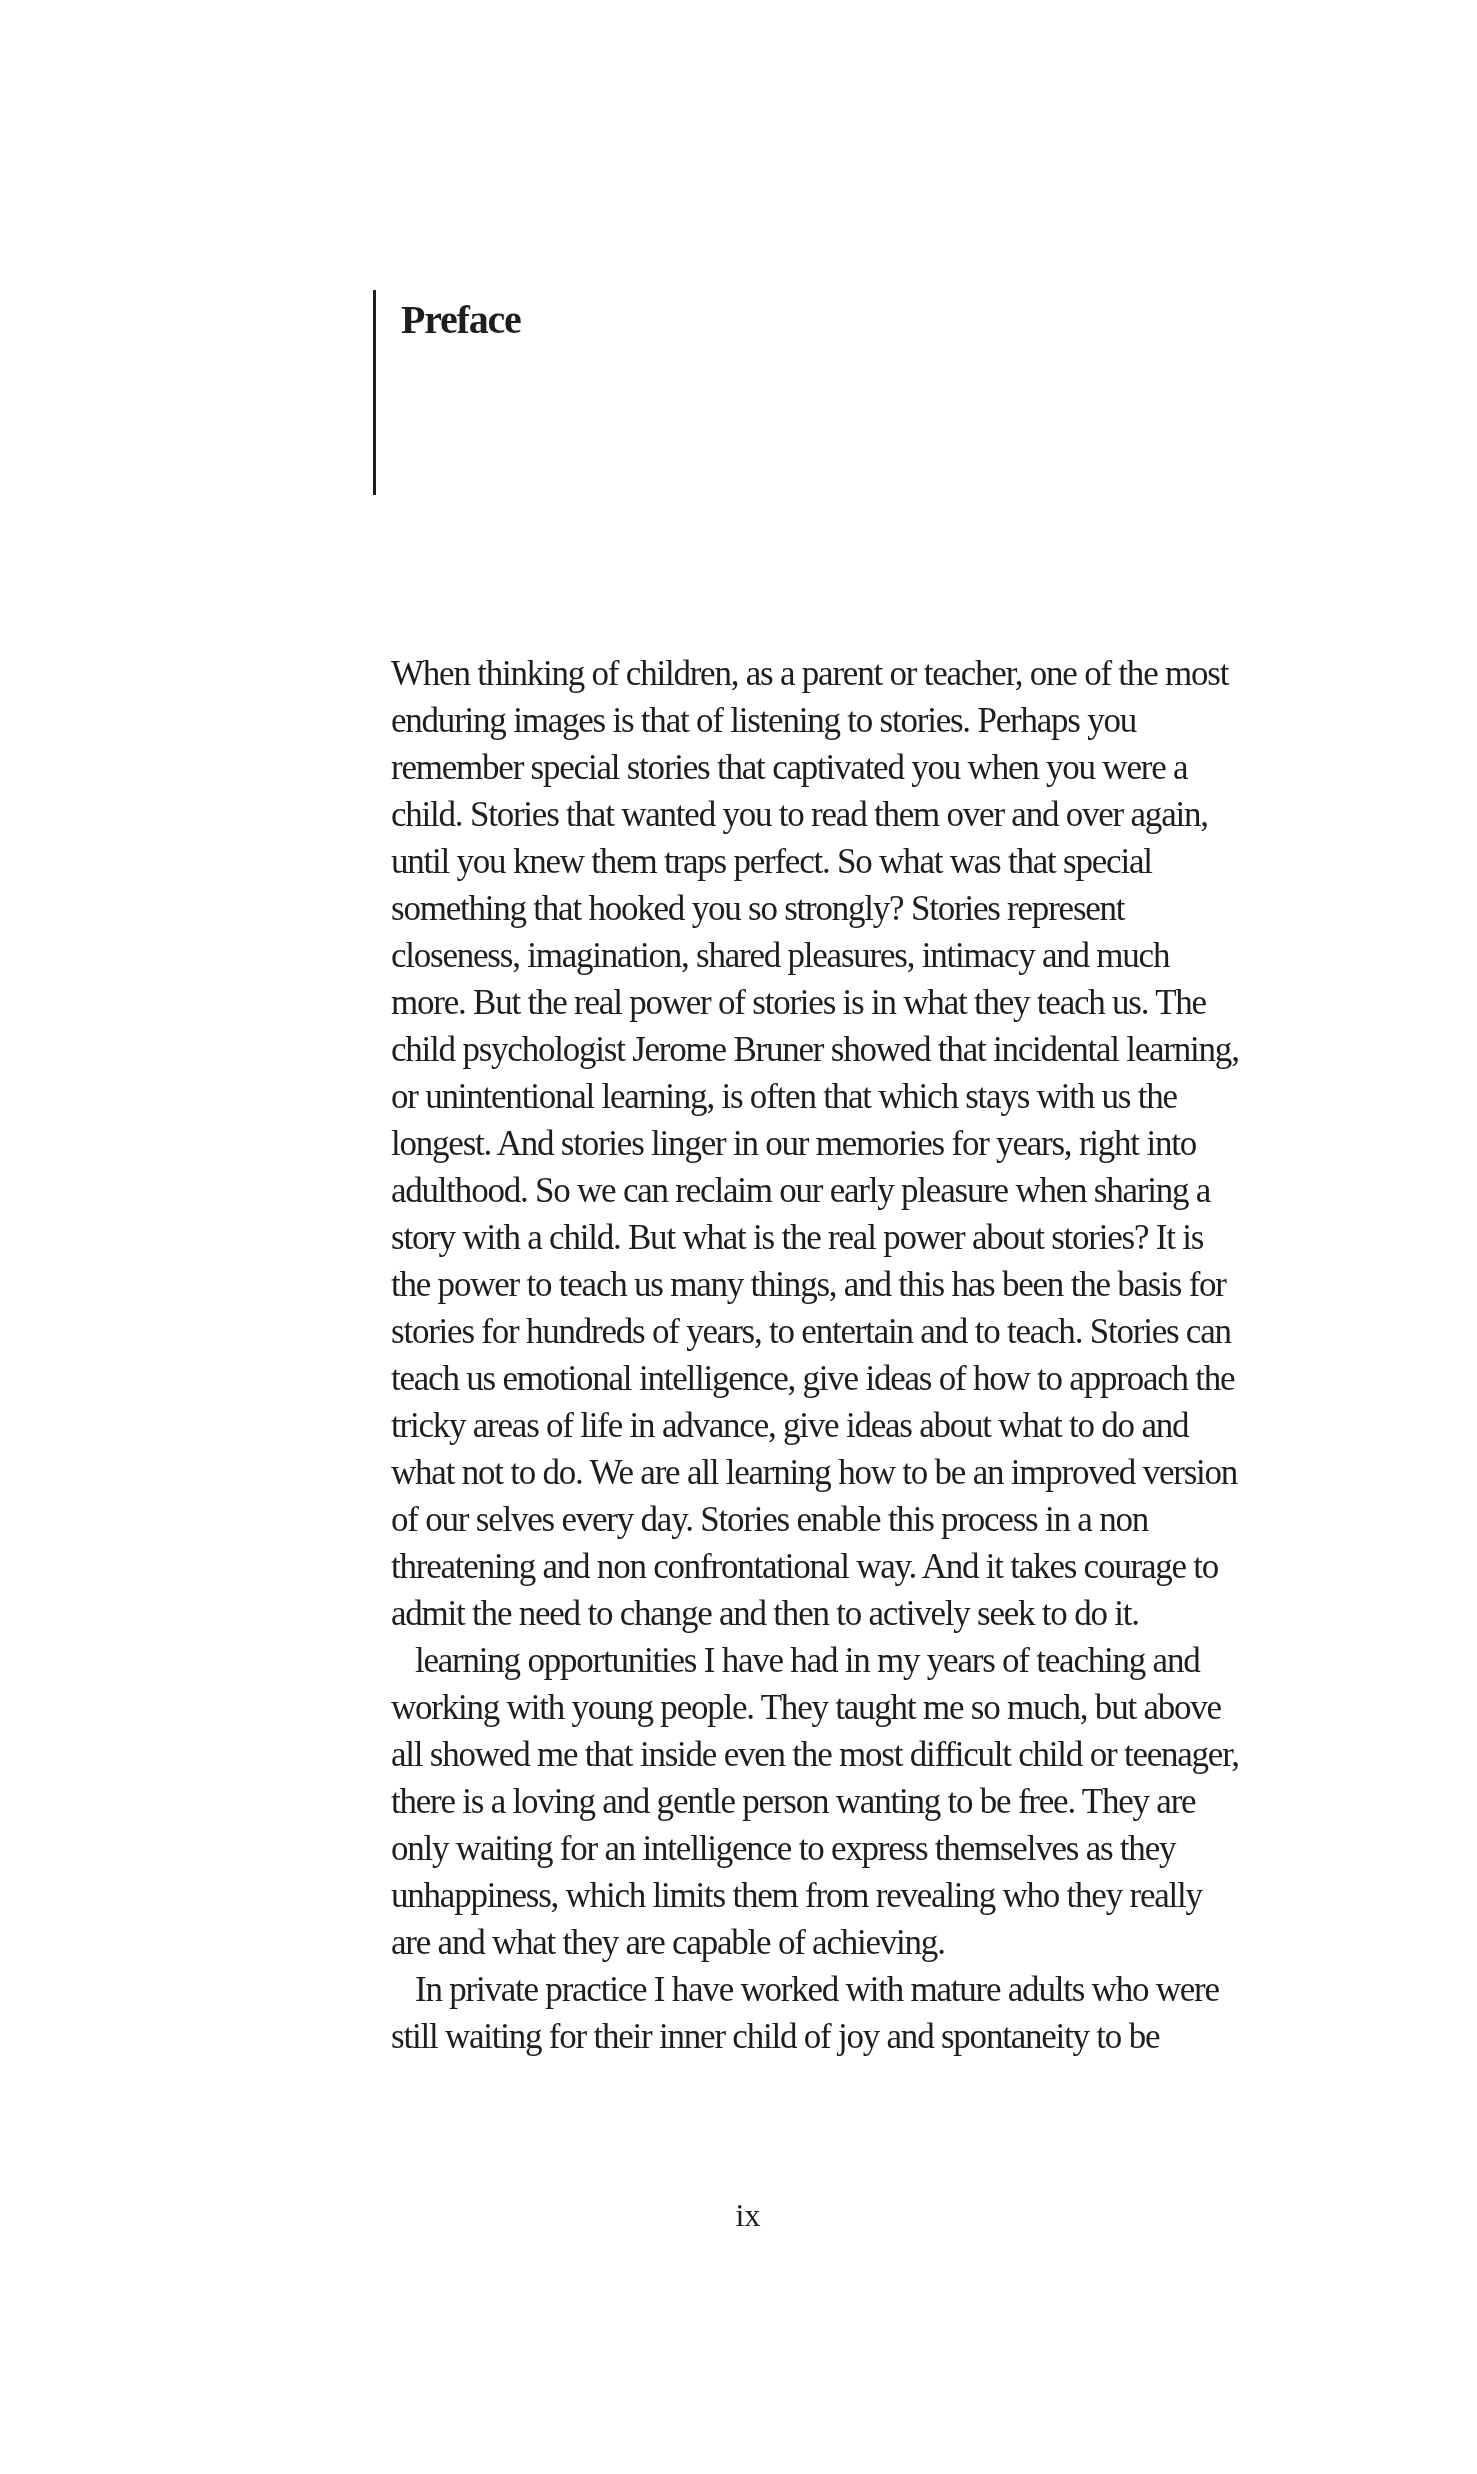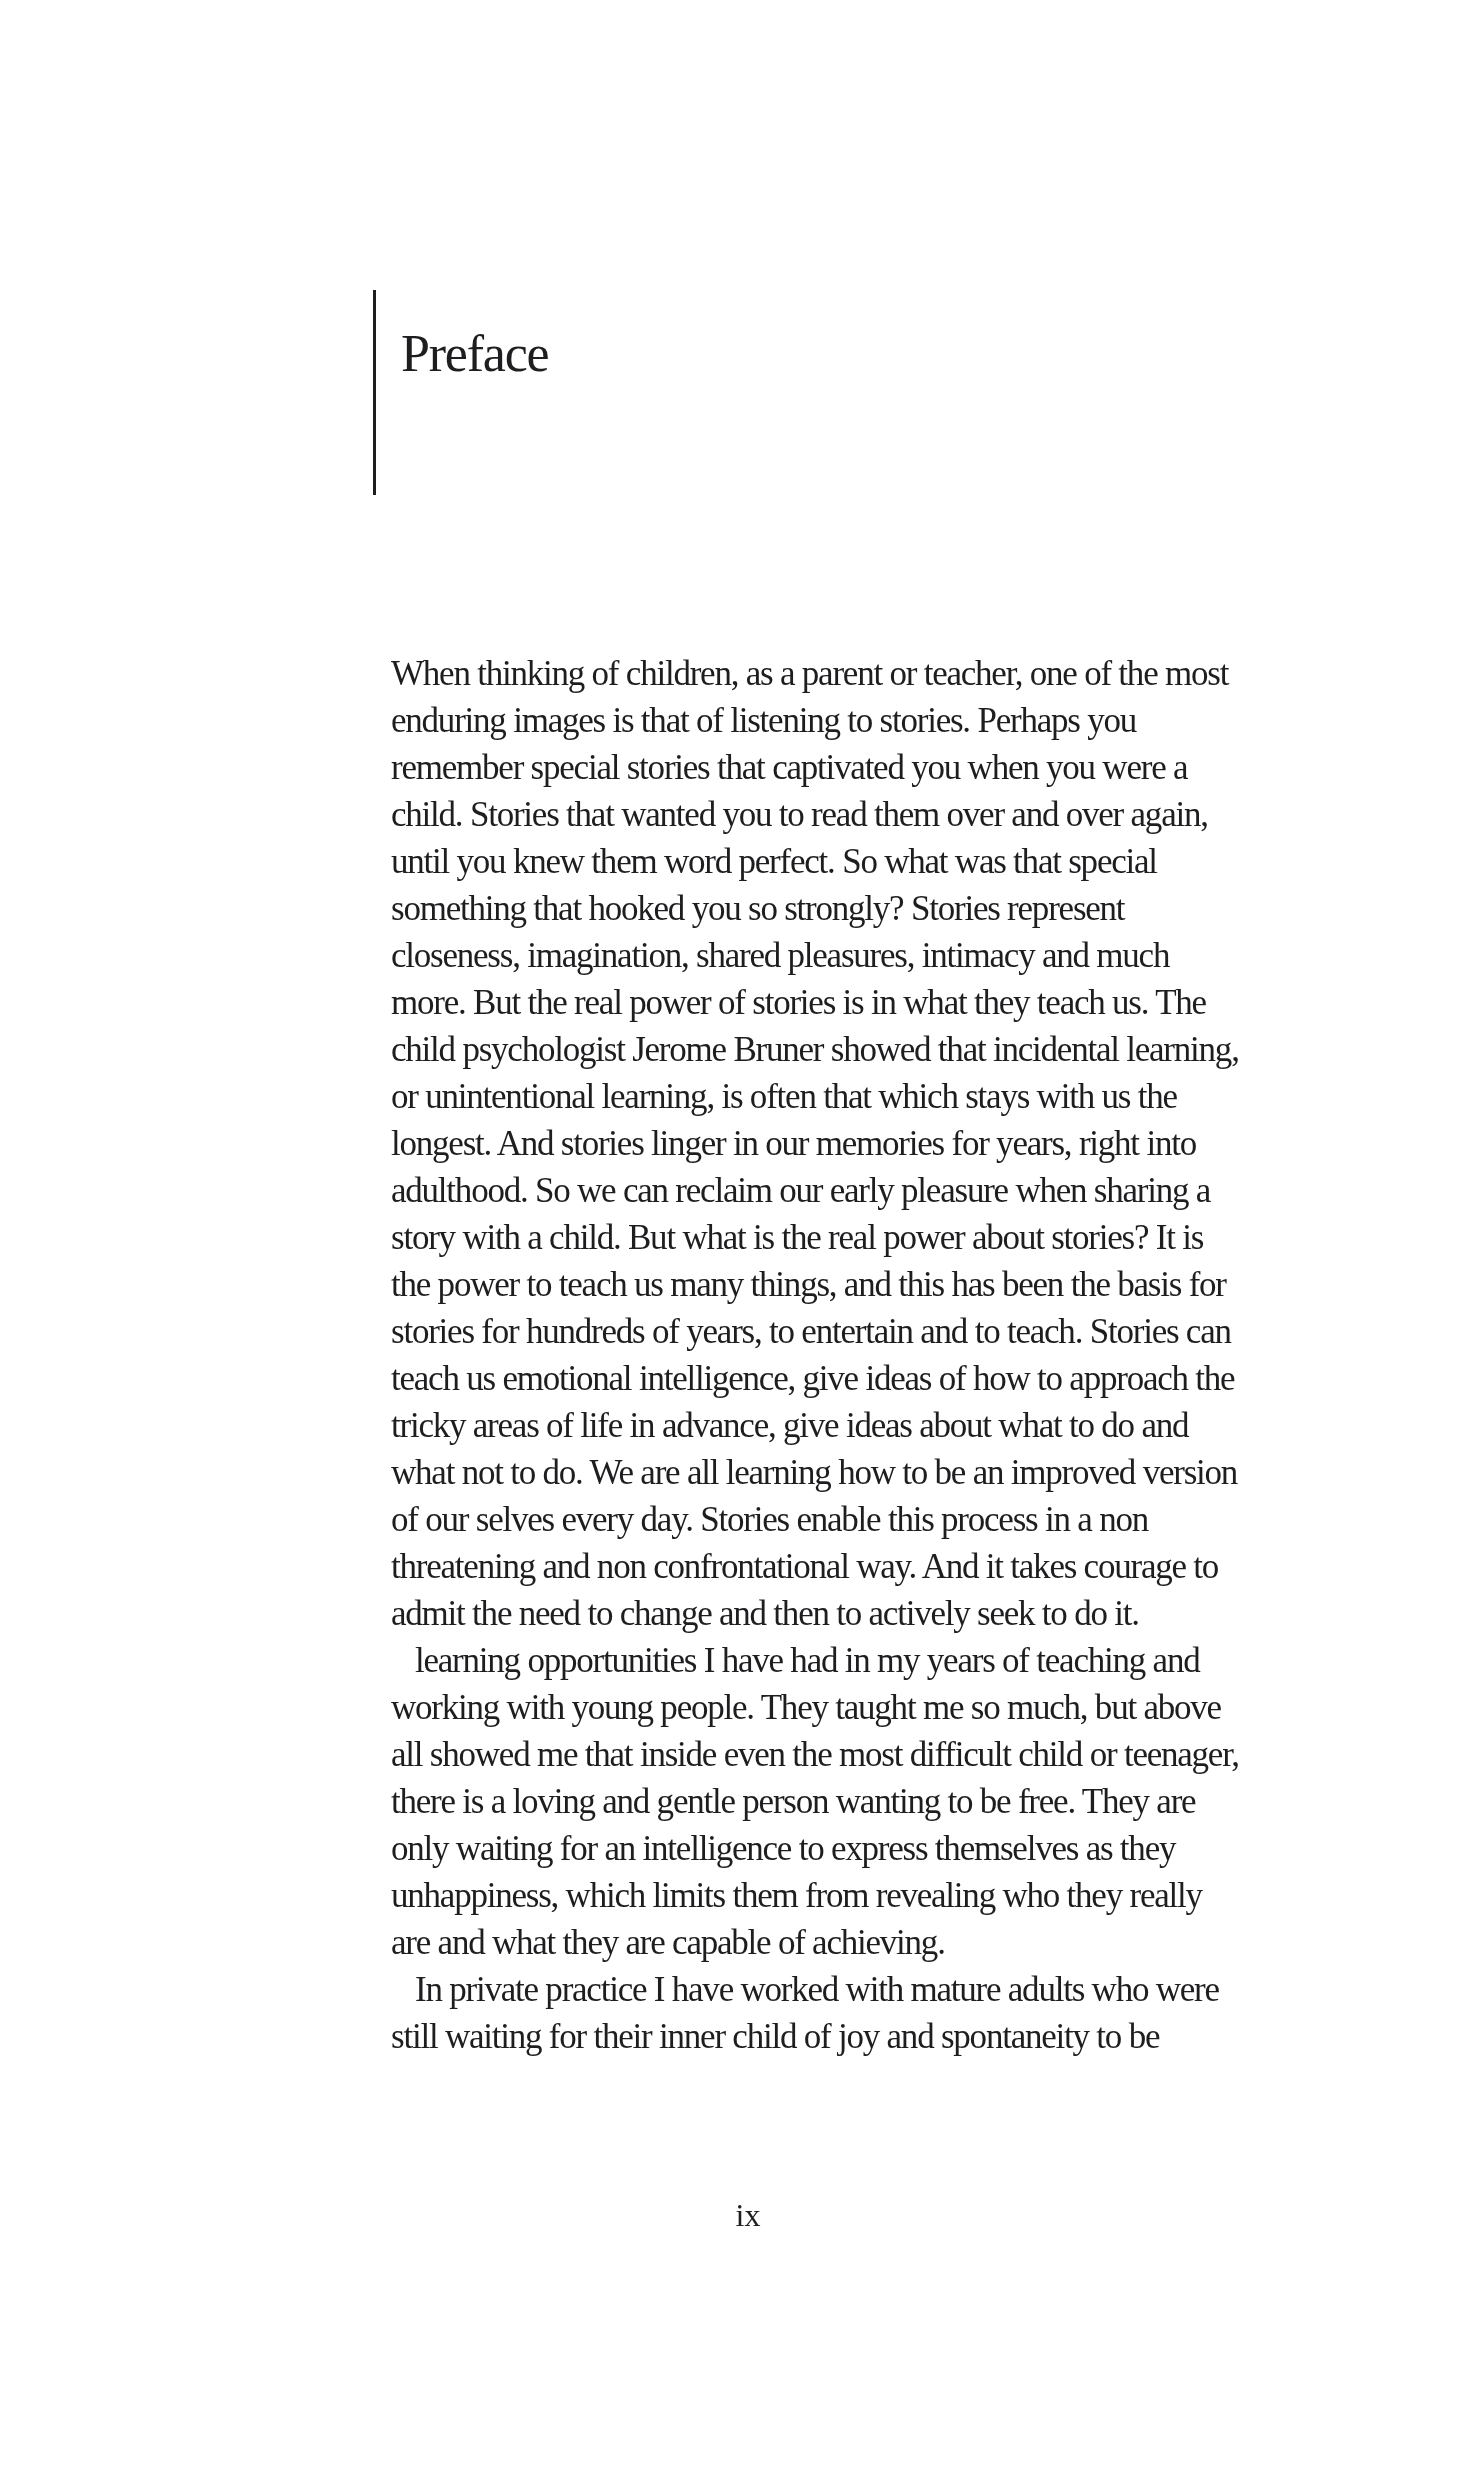--- a/index.html
+++ b/index.html
@@ -21,24 +21,24 @@
     position: absolute;
     left: 373px;
     top: 290px;
     width: 3.2px;
     height: 205px;
     background: var(--ink);
   }
   .chapter-title {
     position: absolute;
     left: 401px;
-    top: 328px;
-    font-size: 52px;
+    top: 300px;
+    font-size: 40px;
     line-height: 1;
-    font-weight: normal;
+    font-weight: bold;
     letter-spacing: -1.2px;
     white-space: nowrap;
   }
   .body-text {
     position: absolute;
     left: 391px;
     top: 650px;
     width: 961px;
     font-size: 35px;
     letter-spacing: -0.035em;
@@ -71,21 +71,21 @@
 
   <h1 class="chapter-title">Preface</h1>
 
   <main class="body-text">
 
     <div class="para">
       <div class="line">When thinking of children, as a parent or teacher, one of the most</div>
       <div class="line">enduring images is that of listening to stories. Perhaps you</div>
       <div class="line">remember special stories that captivated you when you were a</div>
       <div class="line">child. Stories that wanted you to read them over and over again,</div>
-      <div class="line">until you knew them word perfect. So what was that special</div>
+      <div class="line">until you knew them traps perfect. So what was that special</div>
       <div class="line">something that hooked you so strongly? Stories represent</div>
       <div class="line">closeness, imagination, shared pleasures, intimacy and much</div>
       <div class="line">more. But the real power of stories is in what they teach us. The</div>
       <div class="line">child psychologist Jerome Bruner showed that incidental learning,</div>
       <div class="line">or unintentional learning, is often that which stays with us the</div>
       <div class="line">longest. And stories linger in our memories for years, right into</div>
       <div class="line">adulthood. So we can reclaim our early pleasure when sharing a</div>
       <div class="line">story with a child. But what is the real power about stories? It is</div>
       <div class="line">the power to teach us many things, and this has been the basis for</div>
       <div class="line">stories for hundreds of years, to entertain and to teach. Stories can</div>

